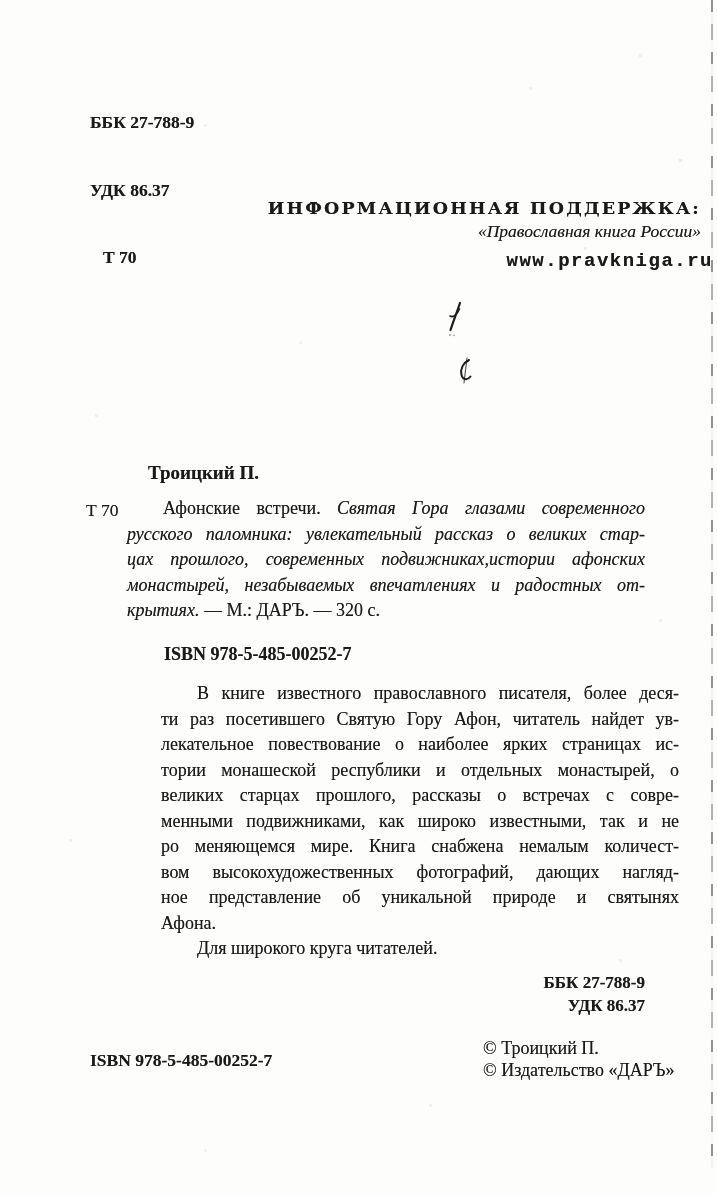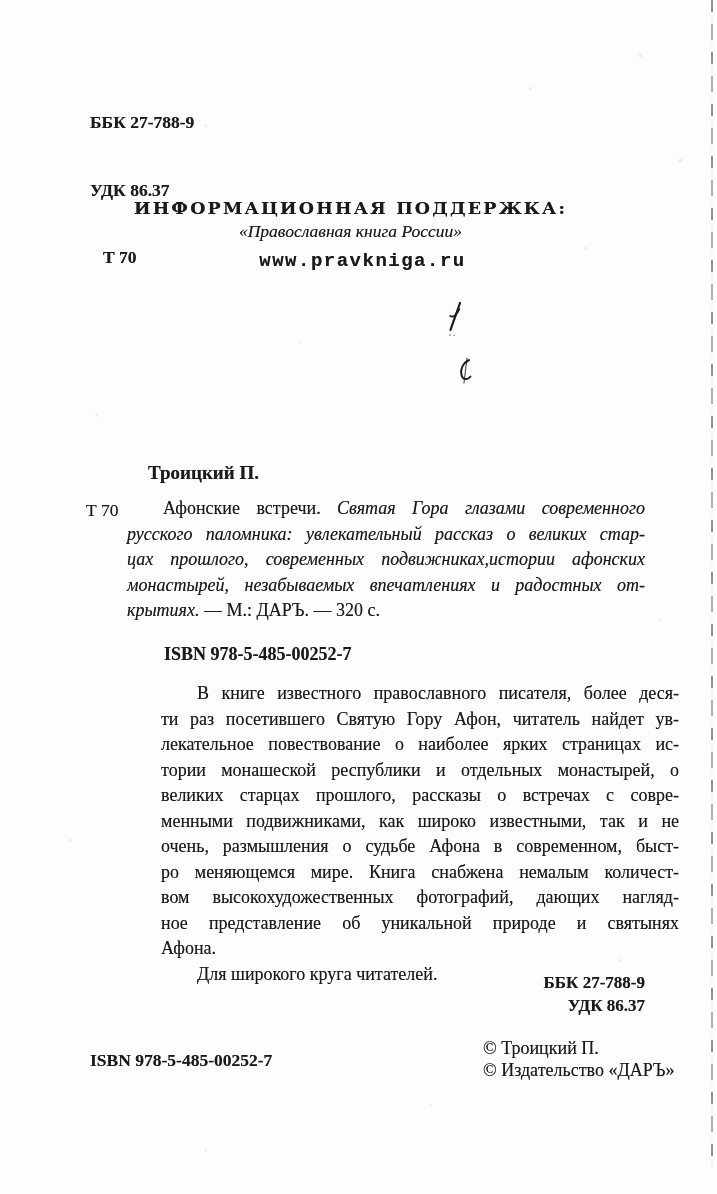--- a/index.html
+++ b/index.html
@@ -14,21 +14,21 @@
   .page { position: absolute; inset: 0; text-shadow: 0 0 0.4px rgba(20,20,20,.55); padding-left: 39px; }
 
   
   .codes-top {
     position: absolute; left: 90px; top: 66px;
     font-size: 17.5px; font-weight: bold; line-height: 22.5px; white-space: pre;
   }
   .codes-top .sign { padding-left: 13px; }
 
   
-  .support { position: absolute; left: 0; right: 16px; top: 197px; text-align: center; }
+  .support { position: absolute; left: 0; right: 16px; top: 197px; text-align: right; }
   .support .heading {
     font-family: "DejaVu Serif", serif;
     font-size: 17.5px; font-weight: bold; letter-spacing: 2.2px; line-height: 22px;
   }
   .support .ital { font-style: italic; font-size: 17.5px; line-height: 25px; }
   .support .ital.first { margin-top: 11px; }
   .support .url {
     display: inline-block; position: relative; left: 12px; margin-top: 6px;
     font-family: "Liberation Mono", "DejaVu Sans Mono", monospace;
     font-size: 19px; font-weight: bold; letter-spacing: 1.5px;
@@ -134,21 +134,20 @@
 
   <div class="isbn-top">ISBN 978-5-485-00252-7</div>
 
   <div class="annotation">
       <div class="tline just ind"><span>В книге известного православного писателя, более деся-</span></div>
       <div class="tline just"><span>ти раз посетившего Святую Гору Афон, читатель найдет ув-</span></div>
       <div class="tline just"><span>лекательное повествование о наиболее ярких страницах ис-</span></div>
       <div class="tline just"><span>тории монашеской республики и отдельных монастырей, о</span></div>
       <div class="tline just"><span>великих старцах прошлого, рассказы о встречах с совре-</span></div>
       <div class="tline just"><span>менными подвижниками, как широко известными, так и не</span></div>
-      <div class="tline just"><span>очень, размышления о судьбе Афона в современном, быст-</span></div>
       <div class="tline just"><span>ро меняющемся мире. Книга снабжена немалым количест-</span></div>
       <div class="tline just"><span>вом высокохудожественных фотографий, дающих нагляд-</span></div>
       <div class="tline just"><span>ное представление об уникальной природе и святынях</span></div>
       <div class="tline"><span>Афона.</span></div>
       <div class="tline ind"><span>Для широкого круга читателей.</span></div>
     </div>
 
   <div class="codes-bottom">
     <div>ББК 27-788-9</div>
     <div>УДК 86.37</div>

